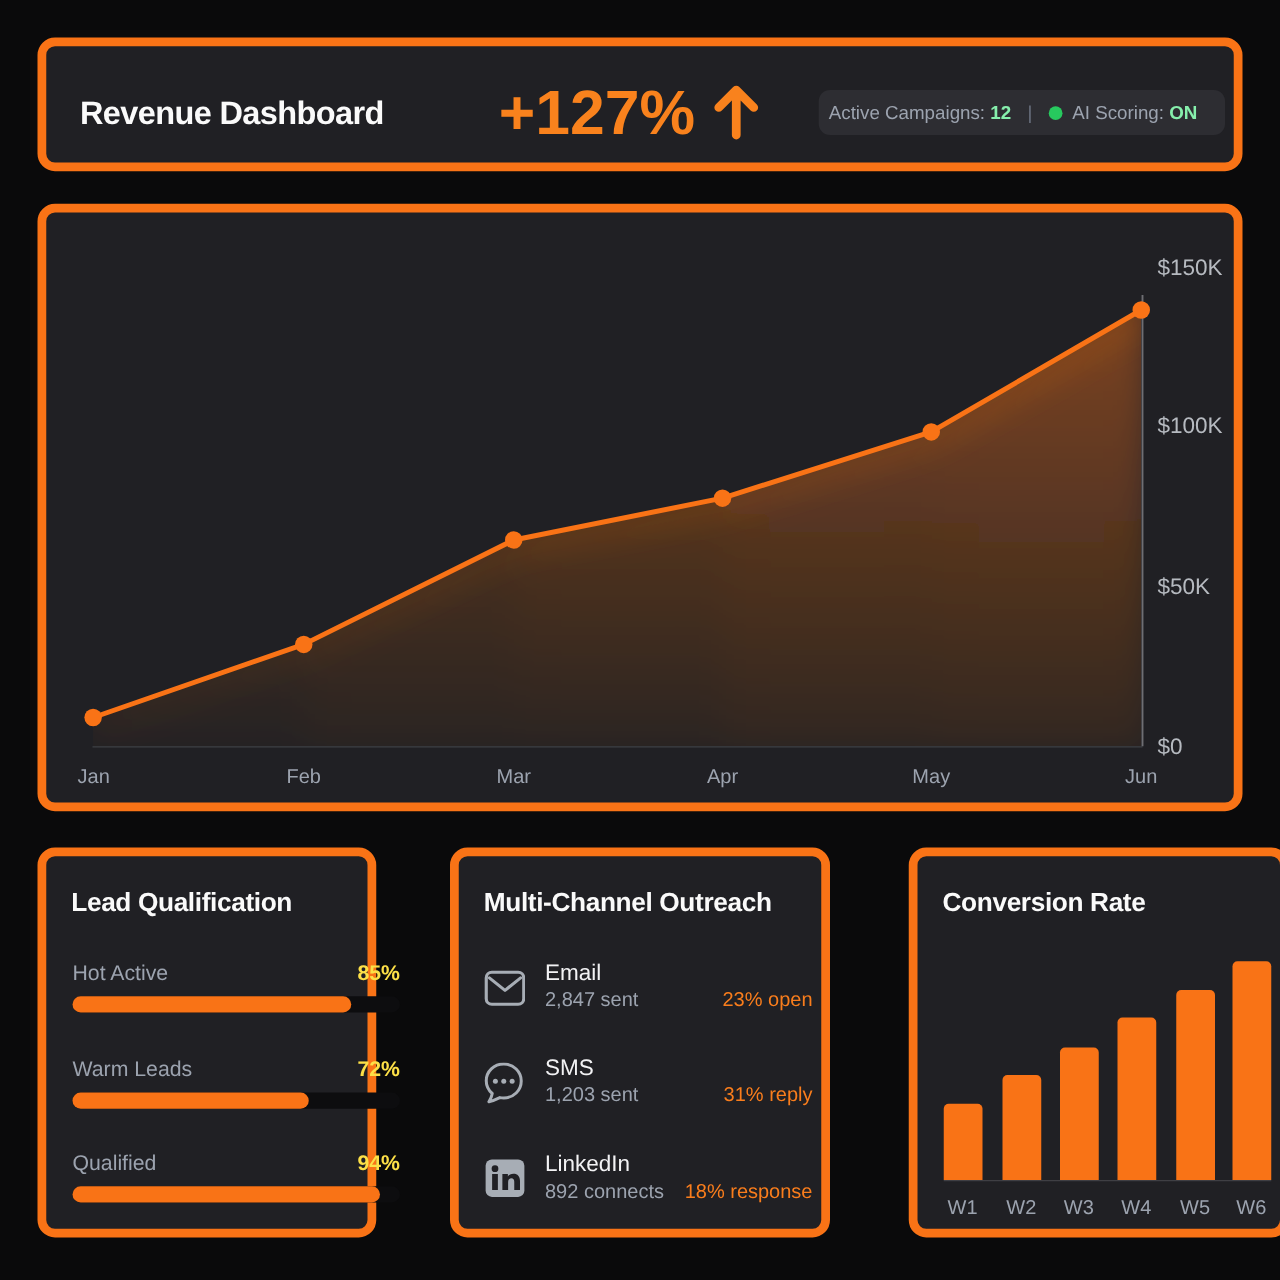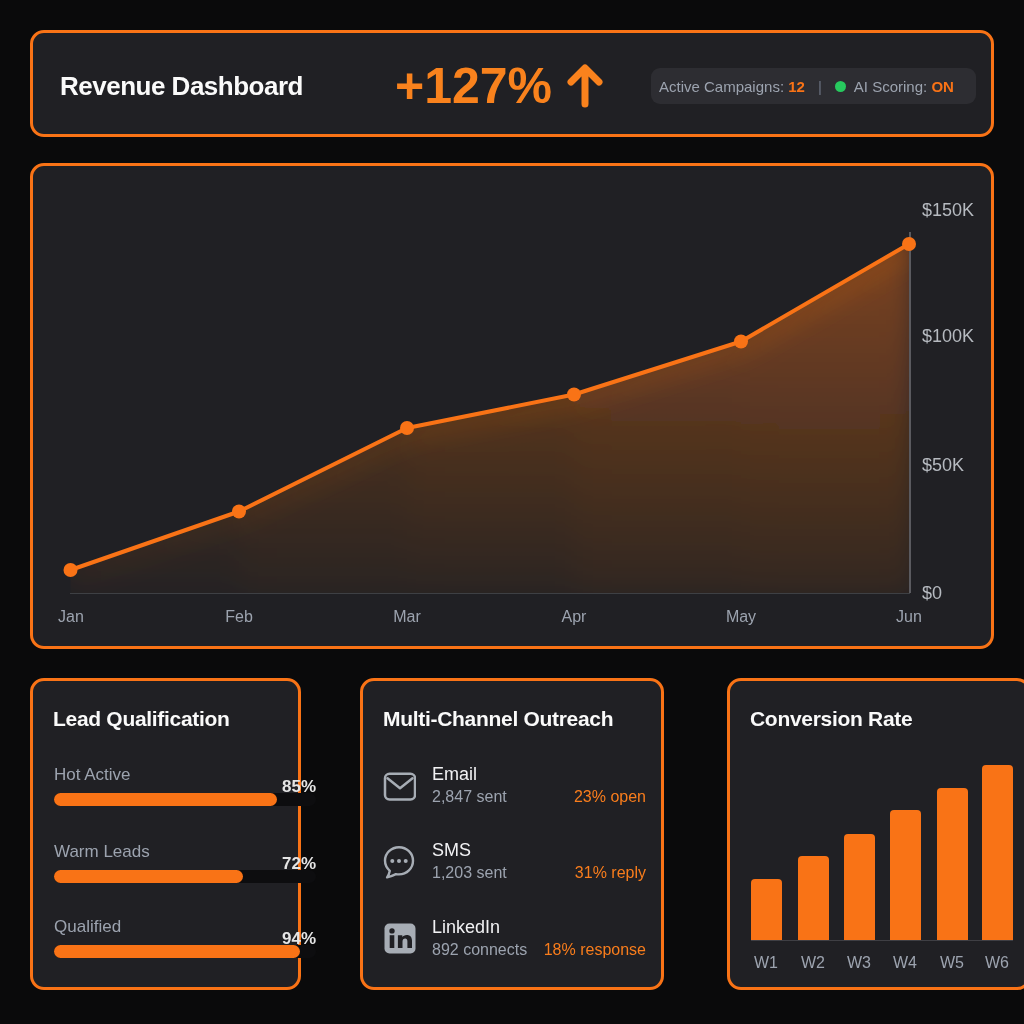--- a/index.html
+++ b/index.html
@@ -1,23 +1,23 @@
 <!DOCTYPE html>
 <html><head>
 <meta charset="utf-8">
 <style>
   * { margin:0; padding:0; box-sizing:border-box; }
   html,body { width:1024px; height:1024px; background:#0a0a0b; overflow:hidden; }
   body { font-family:"Liberation Sans", sans-serif; position:relative; }
   .card {
     position:absolute; background:#202024;
-    border:3px solid #f97316; border-radius:14px;
+    border:7px solid #f97316; border-radius:14px;
   }
   .gray { color:#9ca3af; }
-  .white { color:#f97316; }
+  .white { color:#86efac; }
 
   
   #header { left:30px; top:30px; width:964px; height:107px; }
   #hTitle { position:absolute; left:27px; top:38px; font-size:26px; font-weight:bold; color:#fafafa; letter-spacing:-0.5px; }
   #hPct { position:absolute; left:362px; top:24px; font-size:50px; font-weight:bold; color:#f9821d; }
   #hPill { position:absolute; left:618px; top:35px; width:325px; height:36px; background:#2d2d32; border-radius:9px;
            display:flex; align-items:center; font-size:15px; }
   #hPill .sep { color:#6b7280; margin:0 13px; font-size:15px; }
   .dot { display:inline-block; width:11px; height:11px; border-radius:50%; background:#27c95e; margin-right:8px; }
 
@@ -26,21 +26,21 @@
 
   
   #c1 { left:30px; top:678px; width:271px; height:312px; }
   #c2 { left:360px; top:678px; width:304px; height:312px;text-align:center; }
   #c3 { left:690px; top:678px; width:304px; height:312px;margin-left:37px; }
   .ctitle { position:absolute; left:20px; top:26px; font-size:21px; font-weight:bold; color:#fafafa; letter-spacing:-0.3px; }
 
   
   .row { position:absolute; left:21px; width:262px; }
   .rlab { font-size:17px; color:#9ca3af; }
-  .rval { position:absolute; right:0; top:12px; font-size:17px; font-weight:bold; color:#e5e5e5; }
+  .rval { position:absolute; right:0; top:0; font-size:17px; font-weight:bold; color:#fde047; }
   .track { position:absolute; left:0; top:28px; width:262px; height:13px; background:#0d0d0f; border-radius:7px; }
   .fill { height:13px; background:#f97316; border-radius:7px; }
 
   
   .mrow { position:absolute; left:21px; width:262px; height:52px; }
   .micon { position:absolute; left:-1px; top:3px; width:33px; height:34px; }
   .mname { position:absolute; left:48px; top:-3px; font-size:18px; color:#f2f2f4; }
   .msub  { position:absolute; left:48px; top:21px; font-size:16px; color:#9ca3af; }
   .mpct  { position:absolute; right:0; top:21px; font-size:16px; color:#f97d1c; }
 

